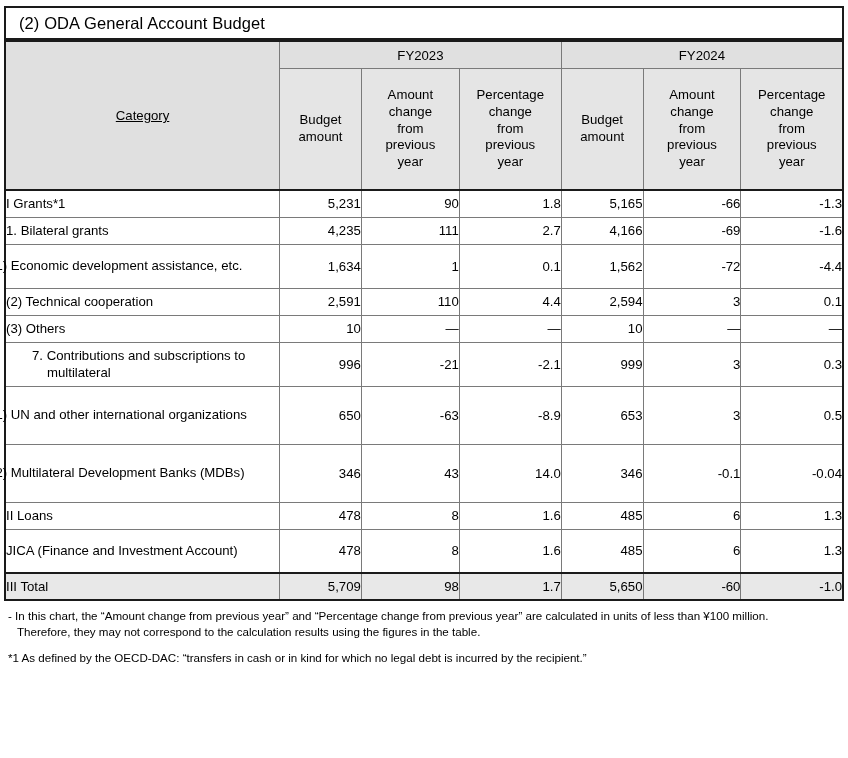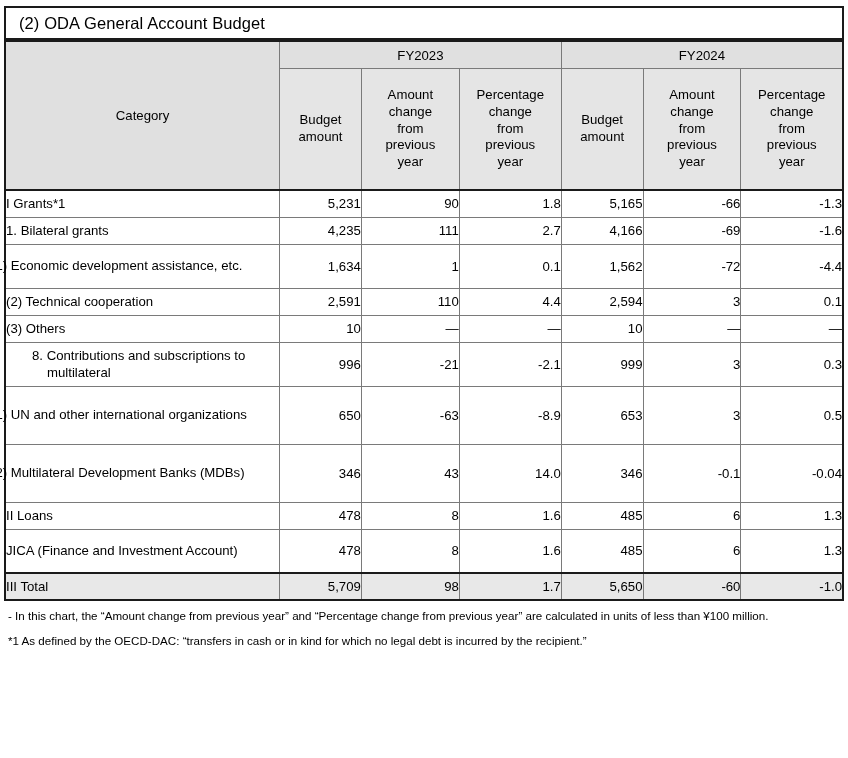--- a/index.html
+++ b/index.html
@@ -60,20 +60,21 @@
     vertical-align: middle;
   }
   
   table.budget {
     border: 2px solid #1a1a1a;
   }
   .hdr-cat {
     background: #e0e0e0;
     text-align: center;
     font-size: 13.5px;
+    text-decoration: underline;
   }
   .hdr-year {
     background: #e0e0e0;
     text-align: center;
     font-size: 14px;
     height: 26px;
   }
   .hdr-sub {
     background: #e5e5e5;
     text-align: center;
@@ -225,21 +226,21 @@
         <td class="cat indent2">(3) Others</td>
         <td class="num">10</td>
         <td class="num">—</td>
         <td class="num">—</td>
         <td class="num">10</td>
         <td class="num">—</td>
         <td class="num">—</td>
       </tr>
 
       <tr class="row-tall">
-        <td class="cat" style="padding-left:41px; text-indent:-15px;">8. Contributions and subscriptions to multilateral</td>
+        <td class="cat" style="padding-left:41px; text-indent:-15px;">7. Contributions and subscriptions to multilateral</td>
         <td class="num">996</td>
         <td class="num">-21</td>
         <td class="num">-2.1</td>
         <td class="num">999</td>
         <td class="num">3</td>
         <td class="num">0.3</td>
       </tr>
 
       <tr style="height:58px">
         <td class="cat indent2b">(1) UN and other international organizations</td>
@@ -288,17 +289,18 @@
         <td class="num thick-top">1.7</td>
         <td class="num thick-top">5,650</td>
         <td class="num thick-top">-60</td>
         <td class="num thick-top">-1.0</td>
       </tr>
     </tbody>
   </table>
 
   <div class="notes">
     <div>- In this chart, the “Amount change from previous year” and “Percentage change from previous year” are calculated in units of less than ¥100 million.</div>
+    <div class="indent-note">Therefore, they may not correspond to the calculation results using the figures in the table.</div>
     <div class="spacer"></div>
     <div>*1 As defined by the OECD-DAC: “transfers in cash or in kind for which no legal debt is incurred by the recipient.”</div>
   </div>
 
 </div>
 
 </body></html>

